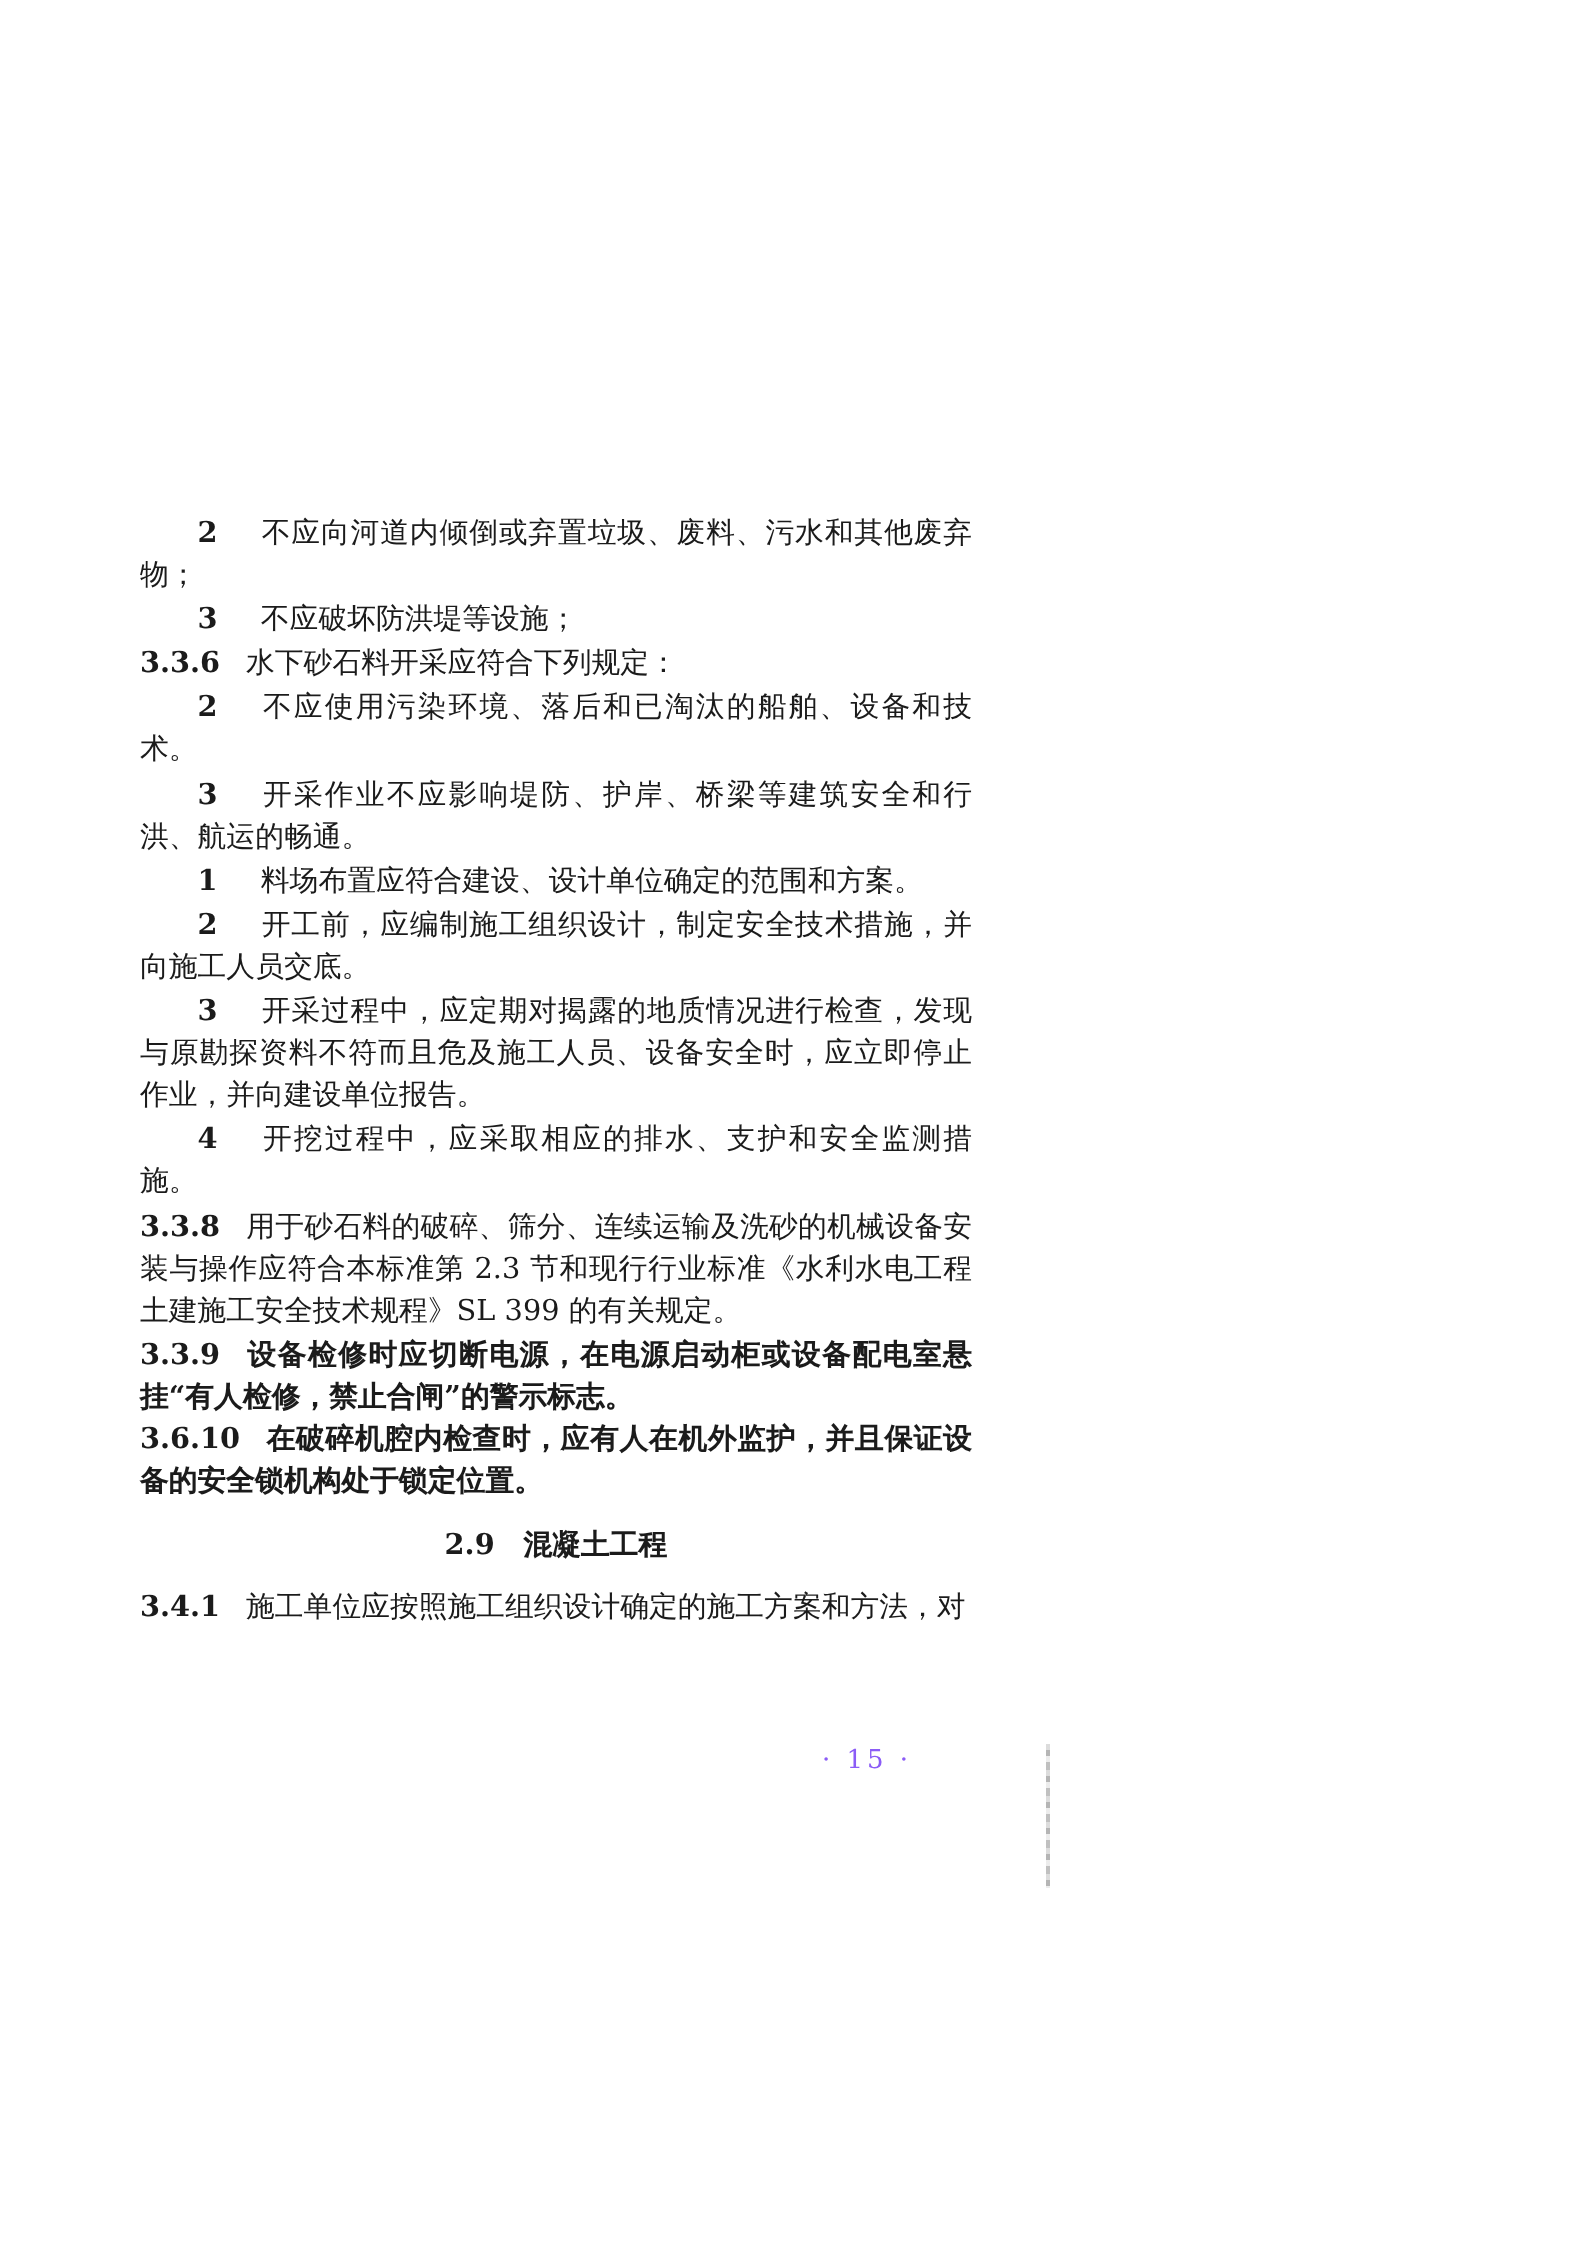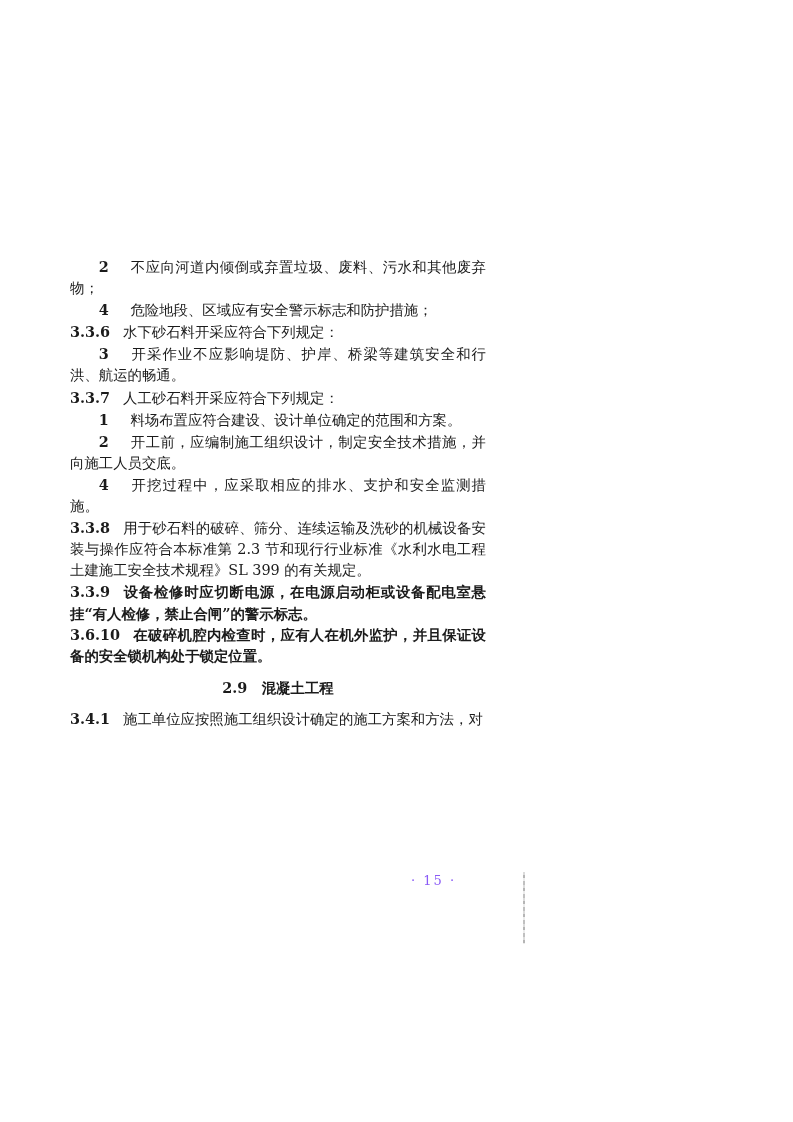--- a/index.html
+++ b/index.html
@@ -70,26 +70,27 @@
     );
     opacity: 0.85;
   }
 </style>
 </head>
 <body>
 
 <div class="page">
   <div class="text-block" id="text-block">
       <div class="para sub-item"><span class="num">2</span><span>不应向河道内倾倒或弃置垃圾、废料、污水和其他废弃物；</span></div>
-      <div class="para sub-item"><span class="num">4</span><span>危险地段、区域应有安全警示标志和防护措施；</span></div>
+      <div class="para sub-item"><span class="num">3</span><span>不应破坏防洪堤等设施；</span></div>
       <div class="para clause"><span class="num">3.3.6</span><span>水下砂石料开采应符合下列规定：</span></div>
+      <div class="para sub-item"><span class="num">2</span><span>不应使用污染环境、落后和已淘汰的船舶、设备和技术。</span></div>
       <div class="para sub-item"><span class="num">3</span><span>开采作业不应影响堤防、护岸、桥梁等建筑安全和行洪、航运的畅通。</span></div>
-      <div class="para clause"><span class="num">3.3.7</span><span>人工砂石料开采应符合下列规定：</span></div>
       <div class="para sub-item"><span class="num">1</span><span>料场布置应符合建设、设计单位确定的范围和方案。</span></div>
       <div class="para sub-item"><span class="num">2</span><span>开工前，应编制施工组织设计，制定安全技术措施，并向施工人员交底。</span></div>
+      <div class="para sub-item"><span class="num">3</span><span>开采过程中，应定期对揭露的地质情况进行检查，发现与原勘探资料不符而且危及施工人员、设备安全时，应立即停止作业，并向建设单位报告。</span></div>
       <div class="para sub-item"><span class="num">4</span><span>开挖过程中，应采取相应的排水、支护和安全监测措施。</span></div>
       <div class="para clause"><span class="num">3.3.8</span><span>用于砂石料的破碎、筛分、连续运输及洗砂的机械设备安装与操作应符合本标准第 2.3 节和现行行业标准《水利水电工程土建施工安全技术规程》SL 399 的有关规定。</span></div>
       <div class="para clause bold-clause"><span class="num">3.3.9</span><span>设备检修时应切断电源，在电源启动柜或设备配电室悬挂“有人检修，禁止合闸”的警示标志。</span></div>
       <div class="para clause bold-clause"><span class="num">3.6.10</span><span>在破碎机腔内检查时，应有人在机外监护，并且保证设备的安全锁机构处于锁定位置。</span></div>
       <div class="para heading"><span class="num">2.9</span><span>混凝土工程</span></div>
       <div class="para clause"><span class="num">3.4.1</span><span>施工单位应按照施工组织设计确定的施工方案和方法，对</span></div>
     </div>
   <div class="page-number">· 15 ·</div>
   <div class="scan-artifact"></div>
 </div>

